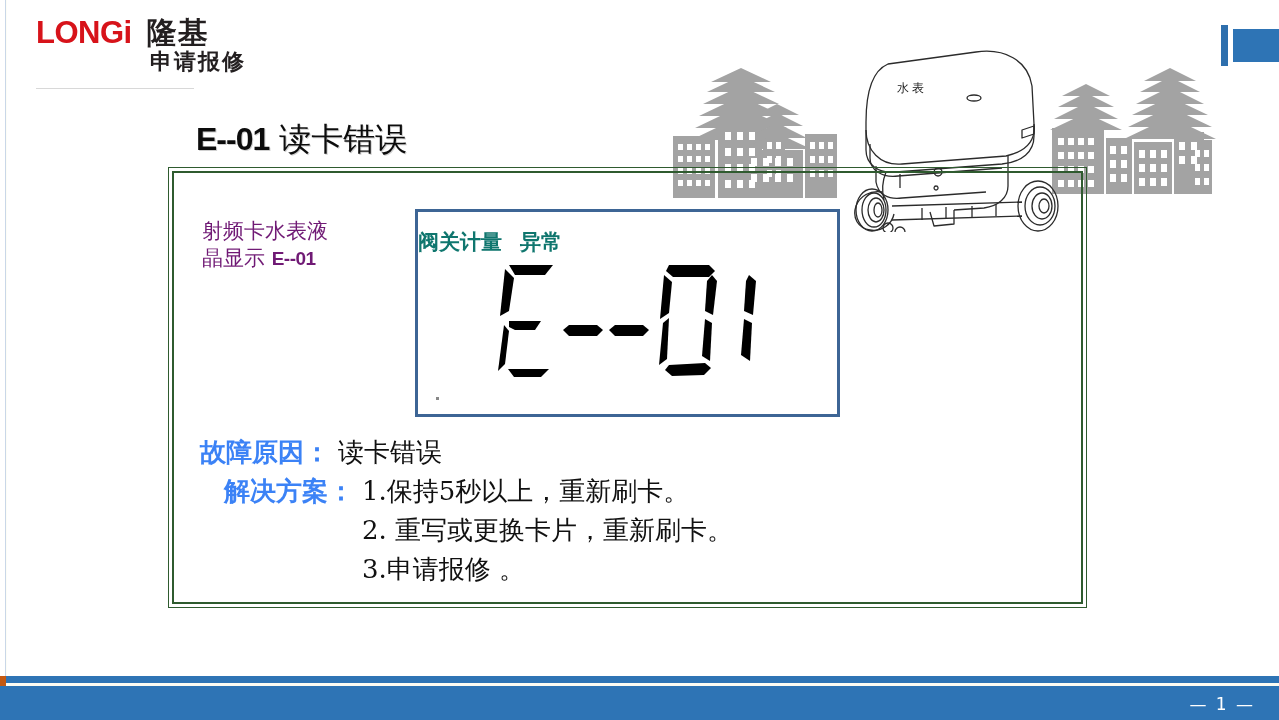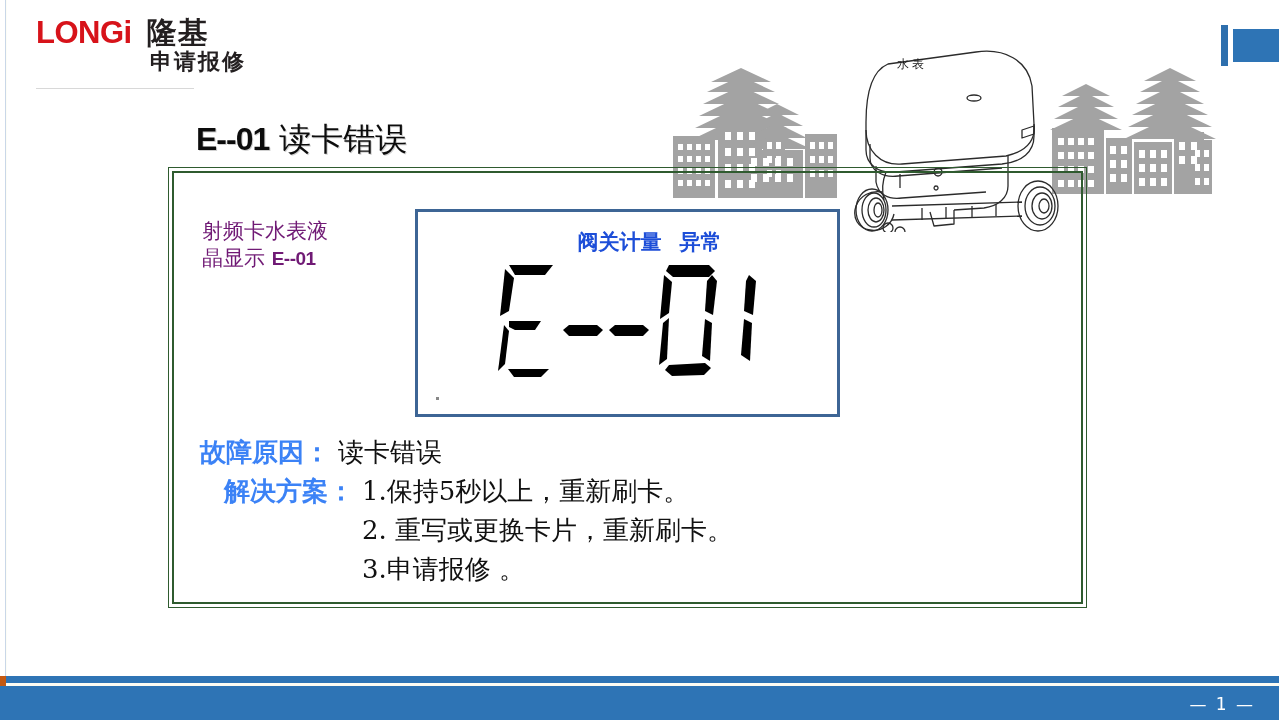--- a/index.html
+++ b/index.html
@@ -36,21 +36,21 @@
   .tr-bar{position:absolute;left:1221px;top:25px;width:7px;height:41px;background:#2e6fad;}
   .tr-rect{position:absolute;left:1233px;top:29px;width:46px;height:33px;background:#2e74b5;}
 
   
   .cityL{position:absolute;left:655px;top:62px;width:215px;height:140px;}
   .cityR{position:absolute;left:1040px;top:62px;width:215px;height:140px;}
 
   
   .meter{position:absolute;left:826px;top:46px;width:250px;height:186px;}
   .meter-label{
-    position:absolute;left:897px;top:56px;font-size:12px;color:#1a1a1a;
+    position:absolute;left:897px;top:80px;font-size:12px;color:#1a1a1a;
     letter-spacing:3px;font-family:"DejaVu Sans",sans-serif;
   }
 
   
   .title{
     position:absolute;left:196px;top:118px;
     font-size:32px;font-weight:bold;color:#0c0c0c;
     font-family:"DejaVu Sans",sans-serif;white-space:nowrap;
     text-shadow:1px 1px 0 rgba(150,150,150,.45);
   }
@@ -74,24 +74,23 @@
     font-family:"DejaVu Serif",serif;
   }
   .caption b{font-family:"Liberation Sans",sans-serif;font-size:19px;letter-spacing:-0.5px;}
 
   
   .lcd{
     position:absolute;left:415px;top:209px;width:425px;height:208px;
     border:3px solid #3d6595;background:#ffffff;box-sizing:border-box;
   }
   .lcd-top{
-    position:absolute;left:0;right:0;top:16px;text-align:center;
-    font-size:21px;font-weight:bold;color:#1d4ed8;
+    position:absolute;left:0;right:0;top:16px;text-align:left;
+    font-size:21px;font-weight:bold;color:#0f766e;
     font-family:"DejaVu Sans",sans-serif;
-    padding-left:44px;
   }
   .lcd-top .sp{display:inline-block;width:18px;}
   .lcd-dot{position:absolute;left:18px;bottom:14px;width:3px;height:3px;background:#888;}
   .lcd-digits{
     position:absolute;left:0;right:0;top:48px;height:120px;
     display:flex;align-items:center;justify-content:center;gap:4px;
   }
 
   
   .reason{position:absolute;left:200px;top:437px;font-size:26px;line-height:1.22;

